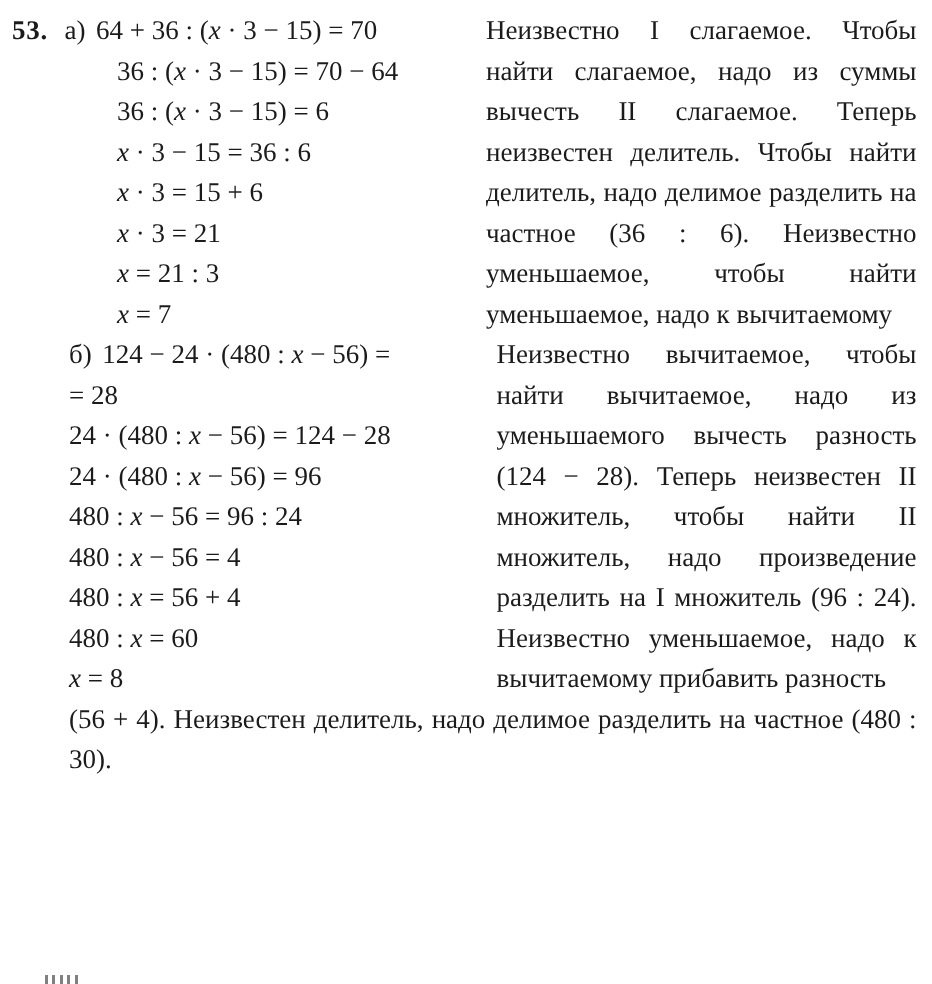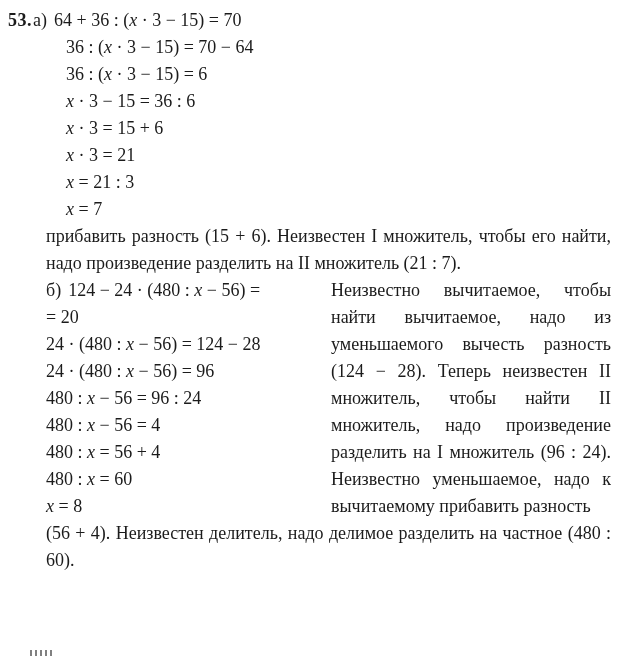--- a/index.html
+++ b/index.html
@@ -19,22 +19,22 @@
   }
   .part { display: flex; align-items: flex-start; }
   .col-eq { flex: 0 0 278px; width: 278px; }
   .part-b .col-eq { flex: 0 0 285px; width: 285px; }
   .col-expl {
     flex: 1 1 auto;
     text-align: justify;
   }
   .eq-line { white-space: nowrap; }
   .eq-line.lead { margin-left: -38px; }
-  .eq-line.indent { margin-left: 20px; }
-  .num { font-weight: bold; margin-right: 1px; letter-spacing: 0.5px; }
+  .eq-line.indent { margin-left: 32px; }
+  .num { font-weight: bold; margin-right: 11px; letter-spacing: 0.5px; }
   .part-label { margin-right: 7px; }
   .eq i { font-style: italic; font-family: "Liberation Serif", serif; }
   .full { text-align: justify; }
   .scan-artifact {
     position: absolute;
     left: 30px; bottom: 0;
     width: 22px; height: 6px;
     background: repeating-linear-gradient(
       90deg,
       #4a4a4a 0px, #4a4a4a 2px,
@@ -54,37 +54,37 @@
         <span class="num">53.</span><span class="part-label">а)</span><span class="eq">64 + 36 : (<i>x</i> · 3 − 15) = 70</span>
       </div>
       <div class="eq-line indent"><span class="eq">36 : (<i>x</i> · 3 − 15) = 70 − 64</span></div>
       <div class="eq-line indent"><span class="eq">36 : (<i>x</i> · 3 − 15) = 6</span></div>
       <div class="eq-line indent"><span class="eq"><i>x</i> · 3 − 15 = 36 : 6</span></div>
       <div class="eq-line indent"><span class="eq"><i>x</i> · 3 = 15 + 6</span></div>
       <div class="eq-line indent"><span class="eq"><i>x</i> · 3 = 21</span></div>
       <div class="eq-line indent"><span class="eq"><i>x</i> = 21 : 3</span></div>
       <div class="eq-line indent"><span class="eq"><i>x</i> = 7</span></div>
     </div>
+    <div class="col-expl">Неизвестно I слагаемое. Чтобы найти слагаемое, надо из суммы вычесть II слагаемое. Теперь неизвестен делитель. Чтобы найти делитель, надо делимое разделить на частное (36 : 6). Неизвестно уменьшаемое, чтобы найти уменьшаемое, надо к вычитаемому</div>
   </section>
 
-  <p class="full">прибавить разность (15 + 6). Неизвестен I множитель, чтобы его найти, надо произведение разделить на II множитель (21 : 7).</p>
 
   <section class="part part-b">
     <div class="col-eq">
       <div class="eq-line">
         <span class="part-label">б)</span><span class="eq">124 − 24 · (480 : <i>x</i> − 56) =</span>
       </div>
-      <div class="eq-line"><span class="eq">= 20</span></div>
+      <div class="eq-line"><span class="eq">= 28</span></div>
       <div class="eq-line"><span class="eq">24 · (480 : <i>x</i> − 56) = 124 − 28</span></div>
       <div class="eq-line"><span class="eq">24 · (480 : <i>x</i> − 56) = 96</span></div>
       <div class="eq-line"><span class="eq">480 : <i>x</i> − 56 = 96 : 24</span></div>
       <div class="eq-line"><span class="eq">480 : <i>x</i> − 56 = 4</span></div>
       <div class="eq-line"><span class="eq">480 : <i>x</i> = 56 + 4</span></div>
       <div class="eq-line"><span class="eq">480 : <i>x</i> = 60</span></div>
       <div class="eq-line"><span class="eq"><i>x</i> = 8</span></div>
     </div>
     <div class="col-expl">Неизвестно вычитаемое, чтобы найти вычитаемое, надо из уменьшаемого вычесть разность (124 − 28). Теперь неизвестен II множитель, чтобы найти II множитель, надо произведение разделить на I множитель (96 : 24). Неизвестно уменьшаемое, надо к вычитаемому прибавить разность</div>
   </section>
 
-  <p class="full">(56 + 4). Неизвестен делитель, надо делимое разделить на частное (480 : 60).</p>
+  <p class="full">(56 + 4). Неизвестен делитель, надо делимое разделить на частное (480 : 30).</p>
 
   <div class="scan-artifact"></div>
 </div>
 
 </body></html>

